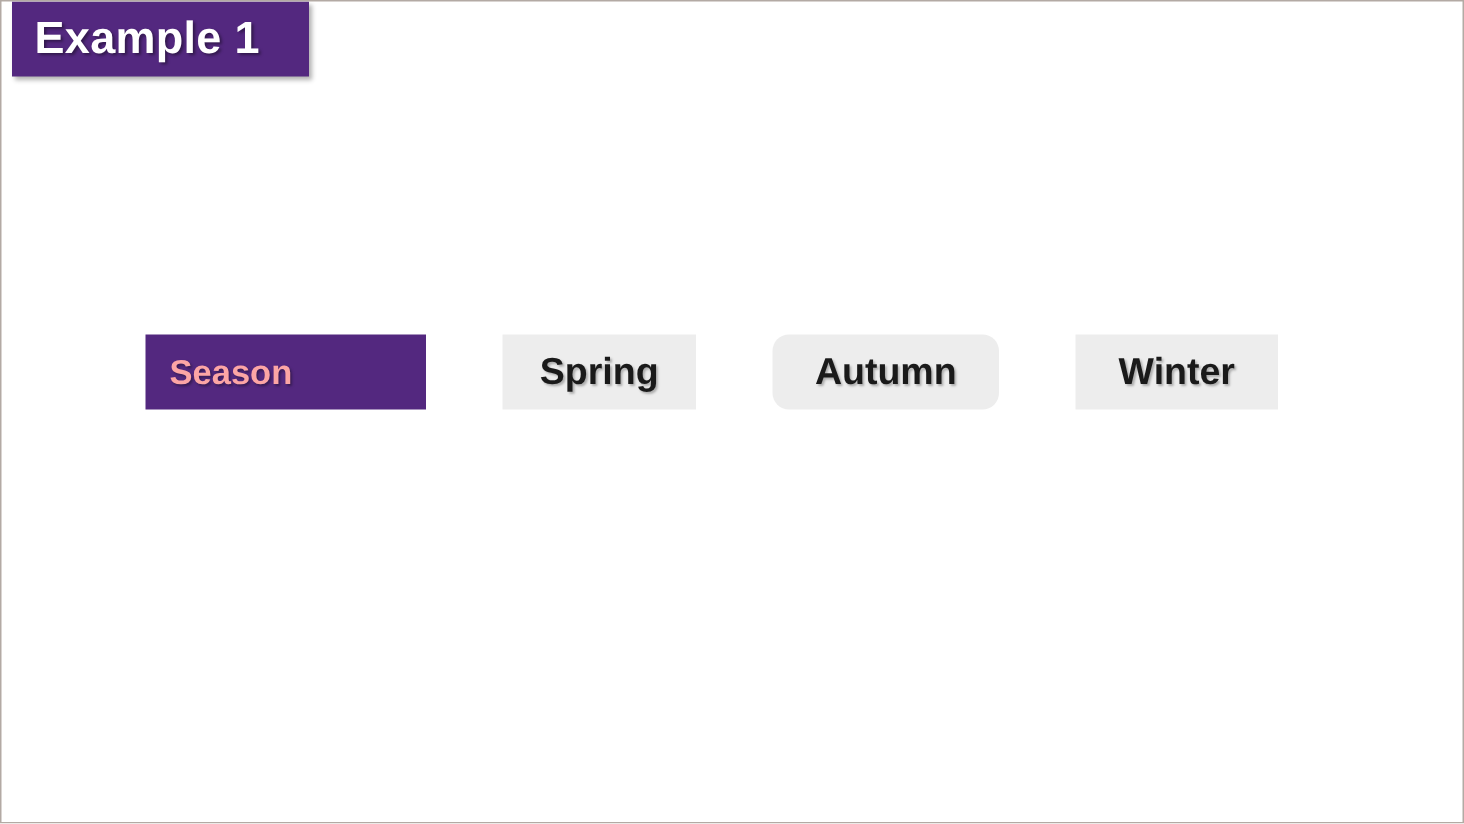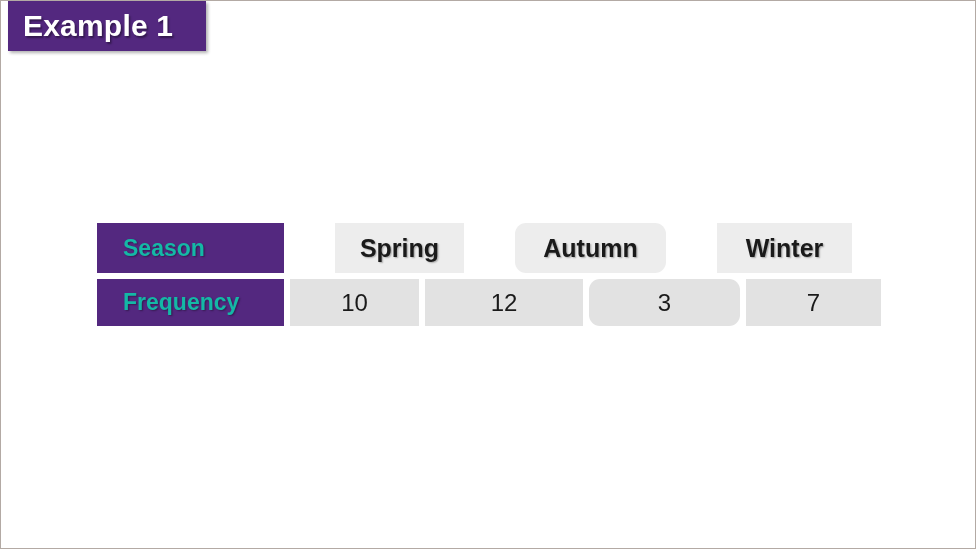--- a/index.html
+++ b/index.html
@@ -66,25 +66,25 @@
     align-items: center;
     justify-content: center;
     white-space: nowrap;
   }
 
   
   .cell-label {
     width: 187px;
     flex: 0 0 187px;
     background: #53287f;
-    color: #14b8a6;
+    color: #fca5a5;
     font-weight: bold;
     font-size: 23px;
     justify-content: flex-start;
-    padding-left: 26px;
+    padding-left: 16px;
     text-shadow: 1.2px 1.2px 1.8px rgba(0,0,0,0.35);
   }
 
   
   .row-header .cell { height: 50px; }
   .row-header .cell-data {
     background: #ededed;
     color: #1a1a1a;
     font-weight: bold;
     font-size: 25px;
@@ -118,23 +118,16 @@
 
   <div id="freq-table">
 
     <div class="t-row row-header">
       <div class="cell cell-label">Season</div>
       <div class="cell cell-data col-1">Spring</div>
       <div class="cell cell-data col-3">Autumn</div>
       <div class="cell cell-data col-4">Winter</div>
     </div>
 
-    <div class="t-row row-data">
-      <div class="cell cell-label">Frequency</div>
-      <div class="cell cell-data col-1">10</div>
-      <div class="cell cell-data col-2">12</div>
-      <div class="cell cell-data col-3">3</div>
-      <div class="cell cell-data col-4">7</div>
-    </div>
 
   </div>
 
 </div>
 
 </body></html>

